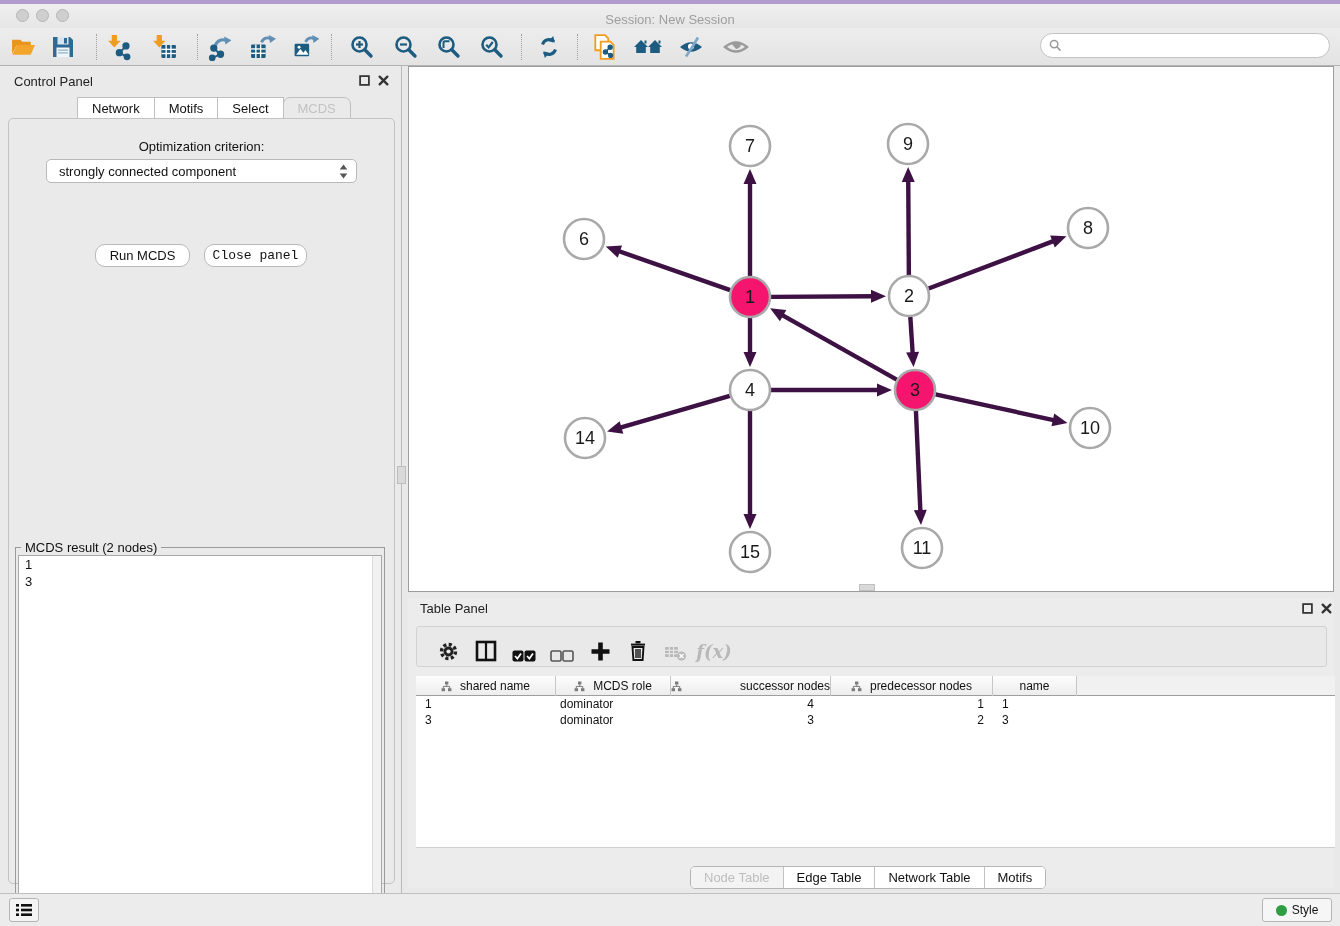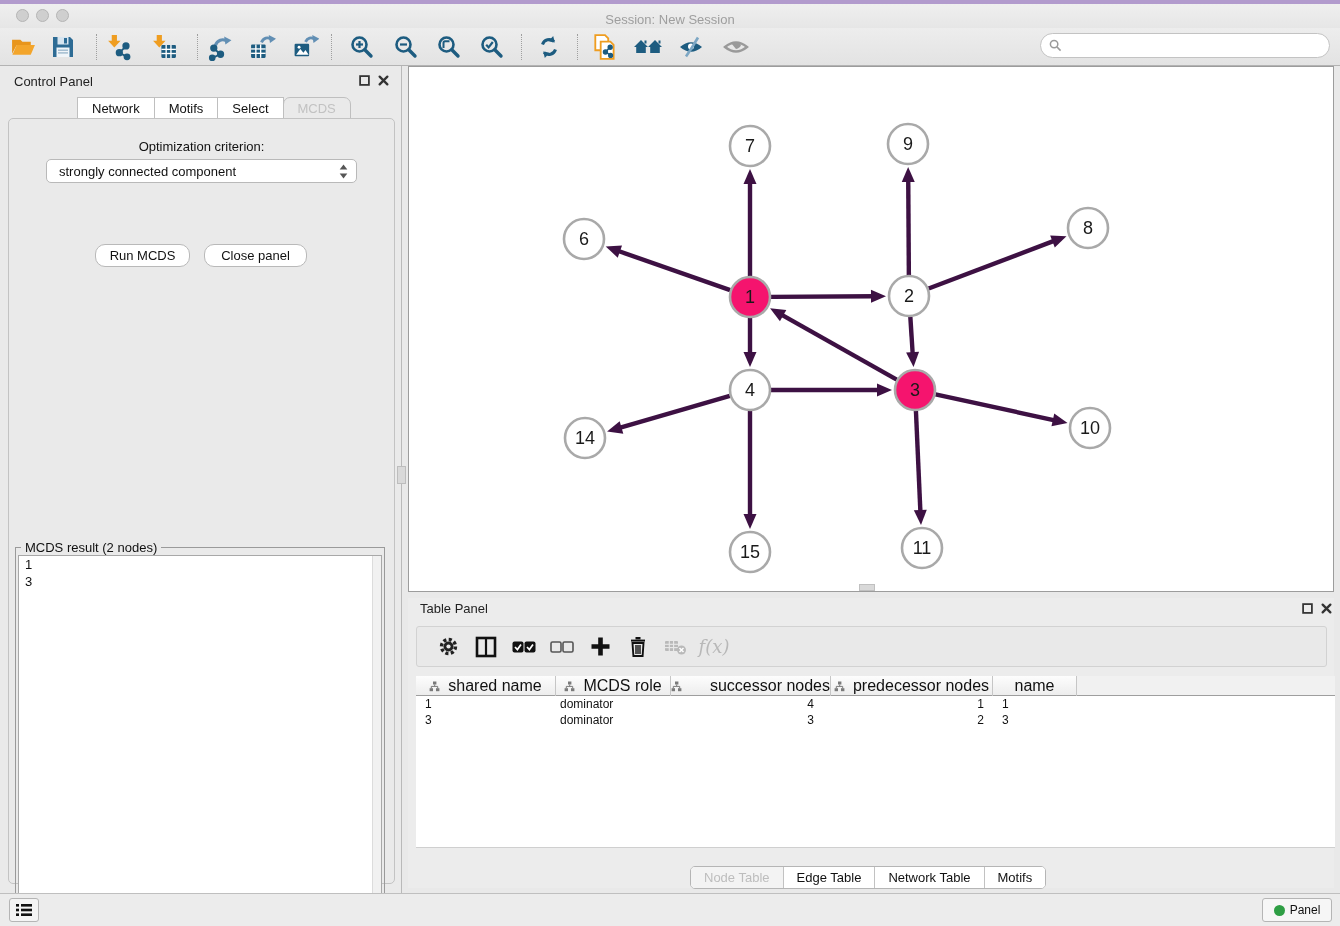--- a/index.html
+++ b/index.html
@@ -43,25 +43,25 @@
   .net-title{left:0;top:4px;width:100%;text-align:center;font-size:13px;color:#1a1a1a;}
   .tl{width:13px;height:13px;border-radius:50%;top:4px;display:flex;align-items:center;justify-content:center;}
   .tl svg{display:block;}
   .graph-wrap{left:0;top:22px;width:924px;height:502px;background:#fff;}
   .handle-bottom{left:450px;top:517px;width:16px;height:7px;background:#d9d9d9;border:1px solid #c0c0c0;box-sizing:border-box;}
   .splitter-handle{left:397px;top:466px;width:9px;height:18px;background:#d9d9d9;border:1px solid #bdbdbd;box-sizing:border-box;}
 
   
   .table-panel{left:408px;top:598px;width:926px;height:290px;background:#ececec;}
   .tp-toolbar{left:8px;top:28px;width:911px;height:41px;background:#e9e9e9;border:1px solid #d2d2d2;border-radius:3px;display:flex;align-items:center;padding-left:12px;box-sizing:border-box;}
-  .tp-icon{width:38px;height:30px;display:flex;align-items:center;justify-content:center;}
+  .tp-icon{width:38px;height:30px;display:flex;align-items:flex-end;justify-content:center;font-weight:bold;}
   .fx-label{font-family:"DejaVu Serif","Liberation Serif",serif;font-style:italic;font-size:18px;color:#b8b8b8;}
   .tbl{left:8px;top:78px;width:919px;height:171px;background:#fff;border-bottom:1px solid #cfcfcf;}
   .tbl-header{display:flex;height:20px;background:linear-gradient(#fdfdfd,#ededed);border-bottom:1px solid #9e9e9e;box-sizing:border-box;}
-  .th{display:flex;align-items:center;justify-content:center;gap:8px;font-size:16px;color:#111;border-right:1px solid #c6c6c6;box-sizing:border-box;height:20px;}
+  .th{display:flex;align-items:center;justify-content:center;gap:8px;font-size:12px;color:#111;border-right:1px solid #c6c6c6;box-sizing:border-box;height:20px;}
   .th-rest{flex:1;background:#f1f1f1;}
   .tbl-row{display:flex;height:16px;align-items:center;}
   .td{font-size:12px;color:#111;box-sizing:border-box;height:16px;line-height:16px;}
   .tp-tabs{left:282px;top:268px;height:21px;display:flex;border:1px solid #b5b5b5;border-radius:5px;overflow:hidden;background:#fff;}
   .tp-tab{height:21px;line-height:21px;padding:0 13px;font-size:13px;color:#111;border-right:1px solid #c2c2c2;background:#fff;}
   .tp-tab:last-child{border-right:none;}
   .tp-tab.active{color:#bdbdbd;background:#f3f3f3;}
 
   
   .statusbar{left:0;top:893px;width:1340px;height:33px;background:#ececec;border-top:1px solid #bfbfbf;box-sizing:border-box;}
@@ -268,21 +268,21 @@
     <div class="abs cp-pane">
       <div class="abs opt-label">Optimization criterion:</div>
       <div class="abs dropdown">
         <span class="val">strongly connected component</span>
         <svg width="9" height="15" viewBox="0 0 9 15">
           <path d="M4.5 0.5 L8.3 5.5 H0.7z" fill="#555"></path>
           <path d="M4.5 14.5 L8.3 9.5 H0.7z" fill="#555"></path>
         </svg>
       </div>
       <div class="abs btn" style="left:86px;top:125px;width:95px;">Run MCDS</div>
-      <div class="abs btn" style="left:195px;top:125px;width:103px;">Close panel</div>
+      <div class="abs btn" style="left:195px;top:125px;width:103px;font-family:Liberation Mono, monospace;">Close panel</div>
 
       <div class="abs fieldset">
         <div class="legend">MCDS result (2 nodes)</div>
         <div class="result-area">
           <div class="result-line">1</div>
           <div class="result-line">3</div>
           <div class="result-scroll"></div>
         </div>
       </div>
     </div>
@@ -521,17 +521,17 @@
             <rect x="6" y="2" width="11" height="2.6"></rect>
           <rect x="1" y="6.7" width="3" height="2.6"></rect>
             <rect x="6" y="6.7" width="11" height="2.6"></rect>
           <rect x="1" y="11.4" width="3" height="2.6"></rect>
             <rect x="6" y="11.4" width="11" height="2.6"></rect>
         </g>
       </svg>
     </div>
     <div class="abs memory-btn">
       <span class="memory-dot"></span>
-      <span>Panel</span>
+      <span>Style</span>
     </div>
   </div>
 
 </div>
 
 </body></html>

